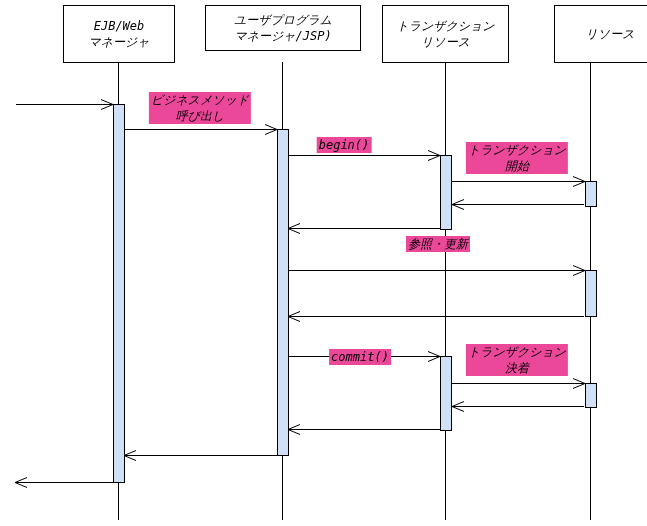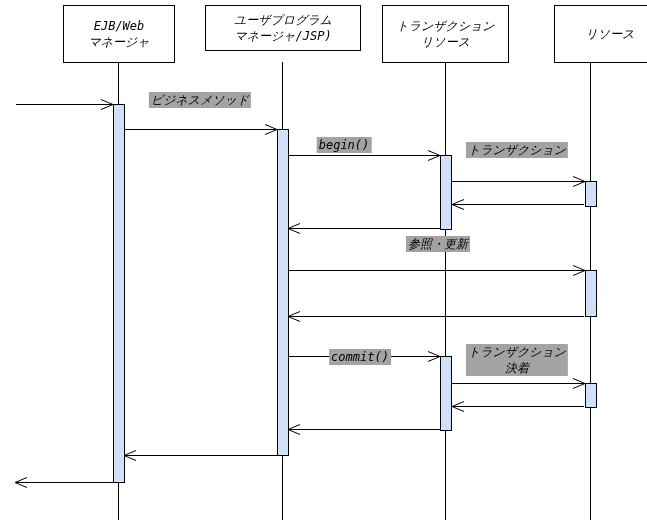--- a/index.html
+++ b/index.html
@@ -8,21 +8,21 @@
     font-family:"DejaVu Sans Mono","Liberation Mono",monospace;
     font-size:12px;color:#000;font-style:italic;
   }
   .layer{position:absolute;left:0;top:0;}
   .actor-box{
     position:absolute;border:1px solid #000;background:#fff;
     display:flex;flex-direction:column;justify-content:center;align-items:center;
     text-align:center;line-height:16px;box-sizing:border-box;
   }
   .msg-label{
-    position:absolute;text-align:center;line-height:16px;background:#a3a3a3;
+    position:absolute;text-align:center;line-height:16px;background:#ec4899;
     transform:translateX(-50%);white-space:nowrap;padding:0 2px;
   }
 </style>
 </head>
 <body>
 
 <div class="canvas">
 
   <svg class="layer" width="647" height="526" viewBox="0 0 647 526">
 
@@ -128,26 +128,28 @@
   <div class="actor-box" style="left:382px;top:5px;width:127px;height:58px">
     <div>トランザクション</div>
     <div>リソース</div>
   </div>
   <div class="actor-box" style="left:554px;top:5px;width:112px;height:58px">
     <div>リソース</div>
   </div>
 
   <div class="msg-label" style="left:200px;top:92px">
     <div>ビジネスメソッド</div>
+    <div>呼び出し</div>
   </div>
   <div class="msg-label" style="left:344px;top:137px">
     <div>begin()</div>
   </div>
   <div class="msg-label" style="left:517px;top:142px">
     <div>トランザクション</div>
+    <div>開始</div>
   </div>
   <div class="msg-label" style="left:438px;top:236px">
     <div>参照・更新</div>
   </div>
   <div class="msg-label" style="left:360px;top:349px">
     <div>commit()</div>
   </div>
   <div class="msg-label" style="left:517px;top:344px">
     <div>トランザクション</div>
     <div>決着</div>

